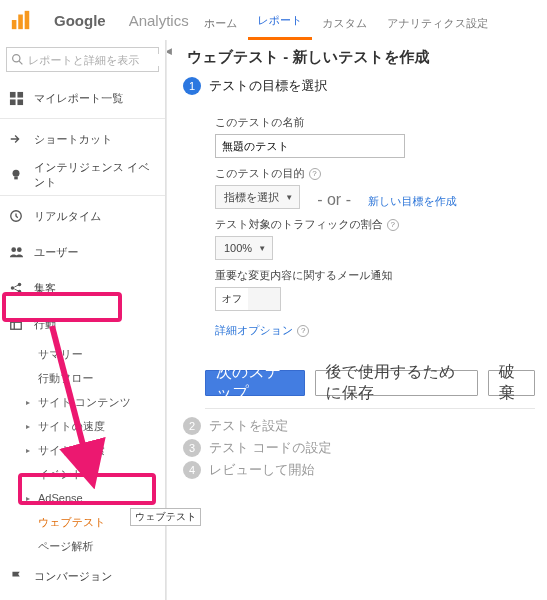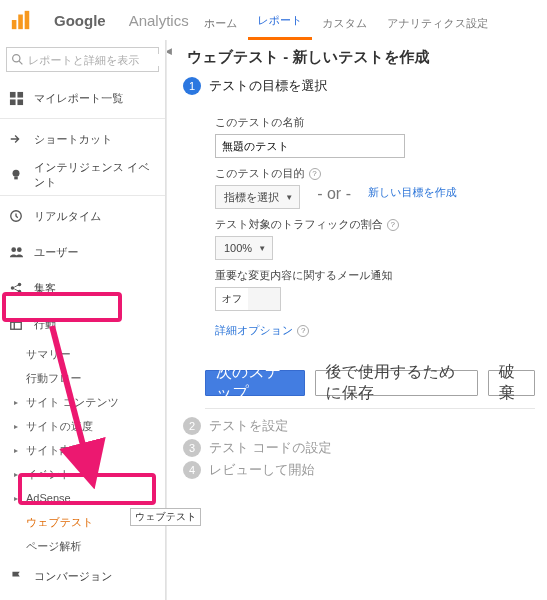--- a/index.html
+++ b/index.html
@@ -13,21 +13,21 @@
   .tab { padding:10px 10px 9px; cursor:pointer; }
   .tab.active { color:#2368da; border-bottom:3px solid #ff6f00; font-weight:500;}
   .main-wrap { display:flex; height:calc(100% - 40px); }
   .sidebar { width:166px; border-right:1px solid #e0e0e0; padding:5px 0 0 0; overflow:hidden; position:relative; }
   .search-box { margin:2px 6px 8px; border:1px solid #ccc; background:#fff; display:flex; align-items:center; height:25px; padding:2px 4px; }
   .search-icon-wrap { width:14px; height:14px; color:#888; }
   .search-input { border:none; outline:none; flex:1; font-size:11px; color:#666; margin-left:4px; }
   .search-input::placeholder{ color:#aaa; }
   .nav-item { display:flex; align-items:center; height:36px; padding:0 8px; cursor:pointer; gap:10px; color:#444; font-size:11px; }
   .nav-icon { width:16px; height:16px; flex:0 0 16px; display:flex; align-items:center; justify-content:center; }
-  .sub-nav { padding-left:12px; }
+  .sub-nav { padding-left:12px;margin-left:12px; }
   .sub-item { display:flex; align-items:center; height:24px; font-size:11px; color:#555; cursor:pointer; gap:4px; padding-left:2px;}
   .caret { font-size:8px; color:#777; width:8px; }
   .content { flex:1; padding:8px 12px 0 16px; overflow:hidden; position:relative; border-left:1px solid #e9e9e9; }
   .expand-handle { position:absolute; left: -2px; top:6px; font-size:9px; color:#888; }
   .page-title { font-size:15px; font-weight:700; margin:0 0 10px 4px; }
   .step-row { display:flex; align-items:center; gap:8px; margin:4px 0; font-size:13px; color:#999; }
   .step-num { width:18px; height:18px; border-radius:50%; background:#c7c7c7; color:#fff; display:flex; align-items:center; justify-content:center; font-size:11px; }
   .step-row.active .step-num { background:#2b77e0; }
   .step-row.active .step-label{ color:#222; font-weight:500; }
   .step-body { background:#fff; margin:4px 0 10px 22px; padding:8px 10px; border-radius:2px; font-size:11px; }
@@ -229,21 +229,21 @@
     </div>
 
     <div class="step-body">
       <div class="field-label">このテストの名前</div>
       <input class="txt-input" value="無題のテスト" style="">
 
       <div class="field-label">
         <span>このテストの目的</span>
         <span class="help-ic">?</span>
       </div>
-      <div style="display:flex;align-items:flex-start;">
+      <div style="display:flex;align-items:flex-end;">
         <div class="select-box">
           <span>指標を選択</span>
           <span class="select-caret">▼</span>
         </div>
         <span class="or-text">- or -</span>
         <span class="link">新しい目標を作成</span>
       </div>
 
       <div class="field-label">
         <span>テスト対象のトラフィックの割合</span>

